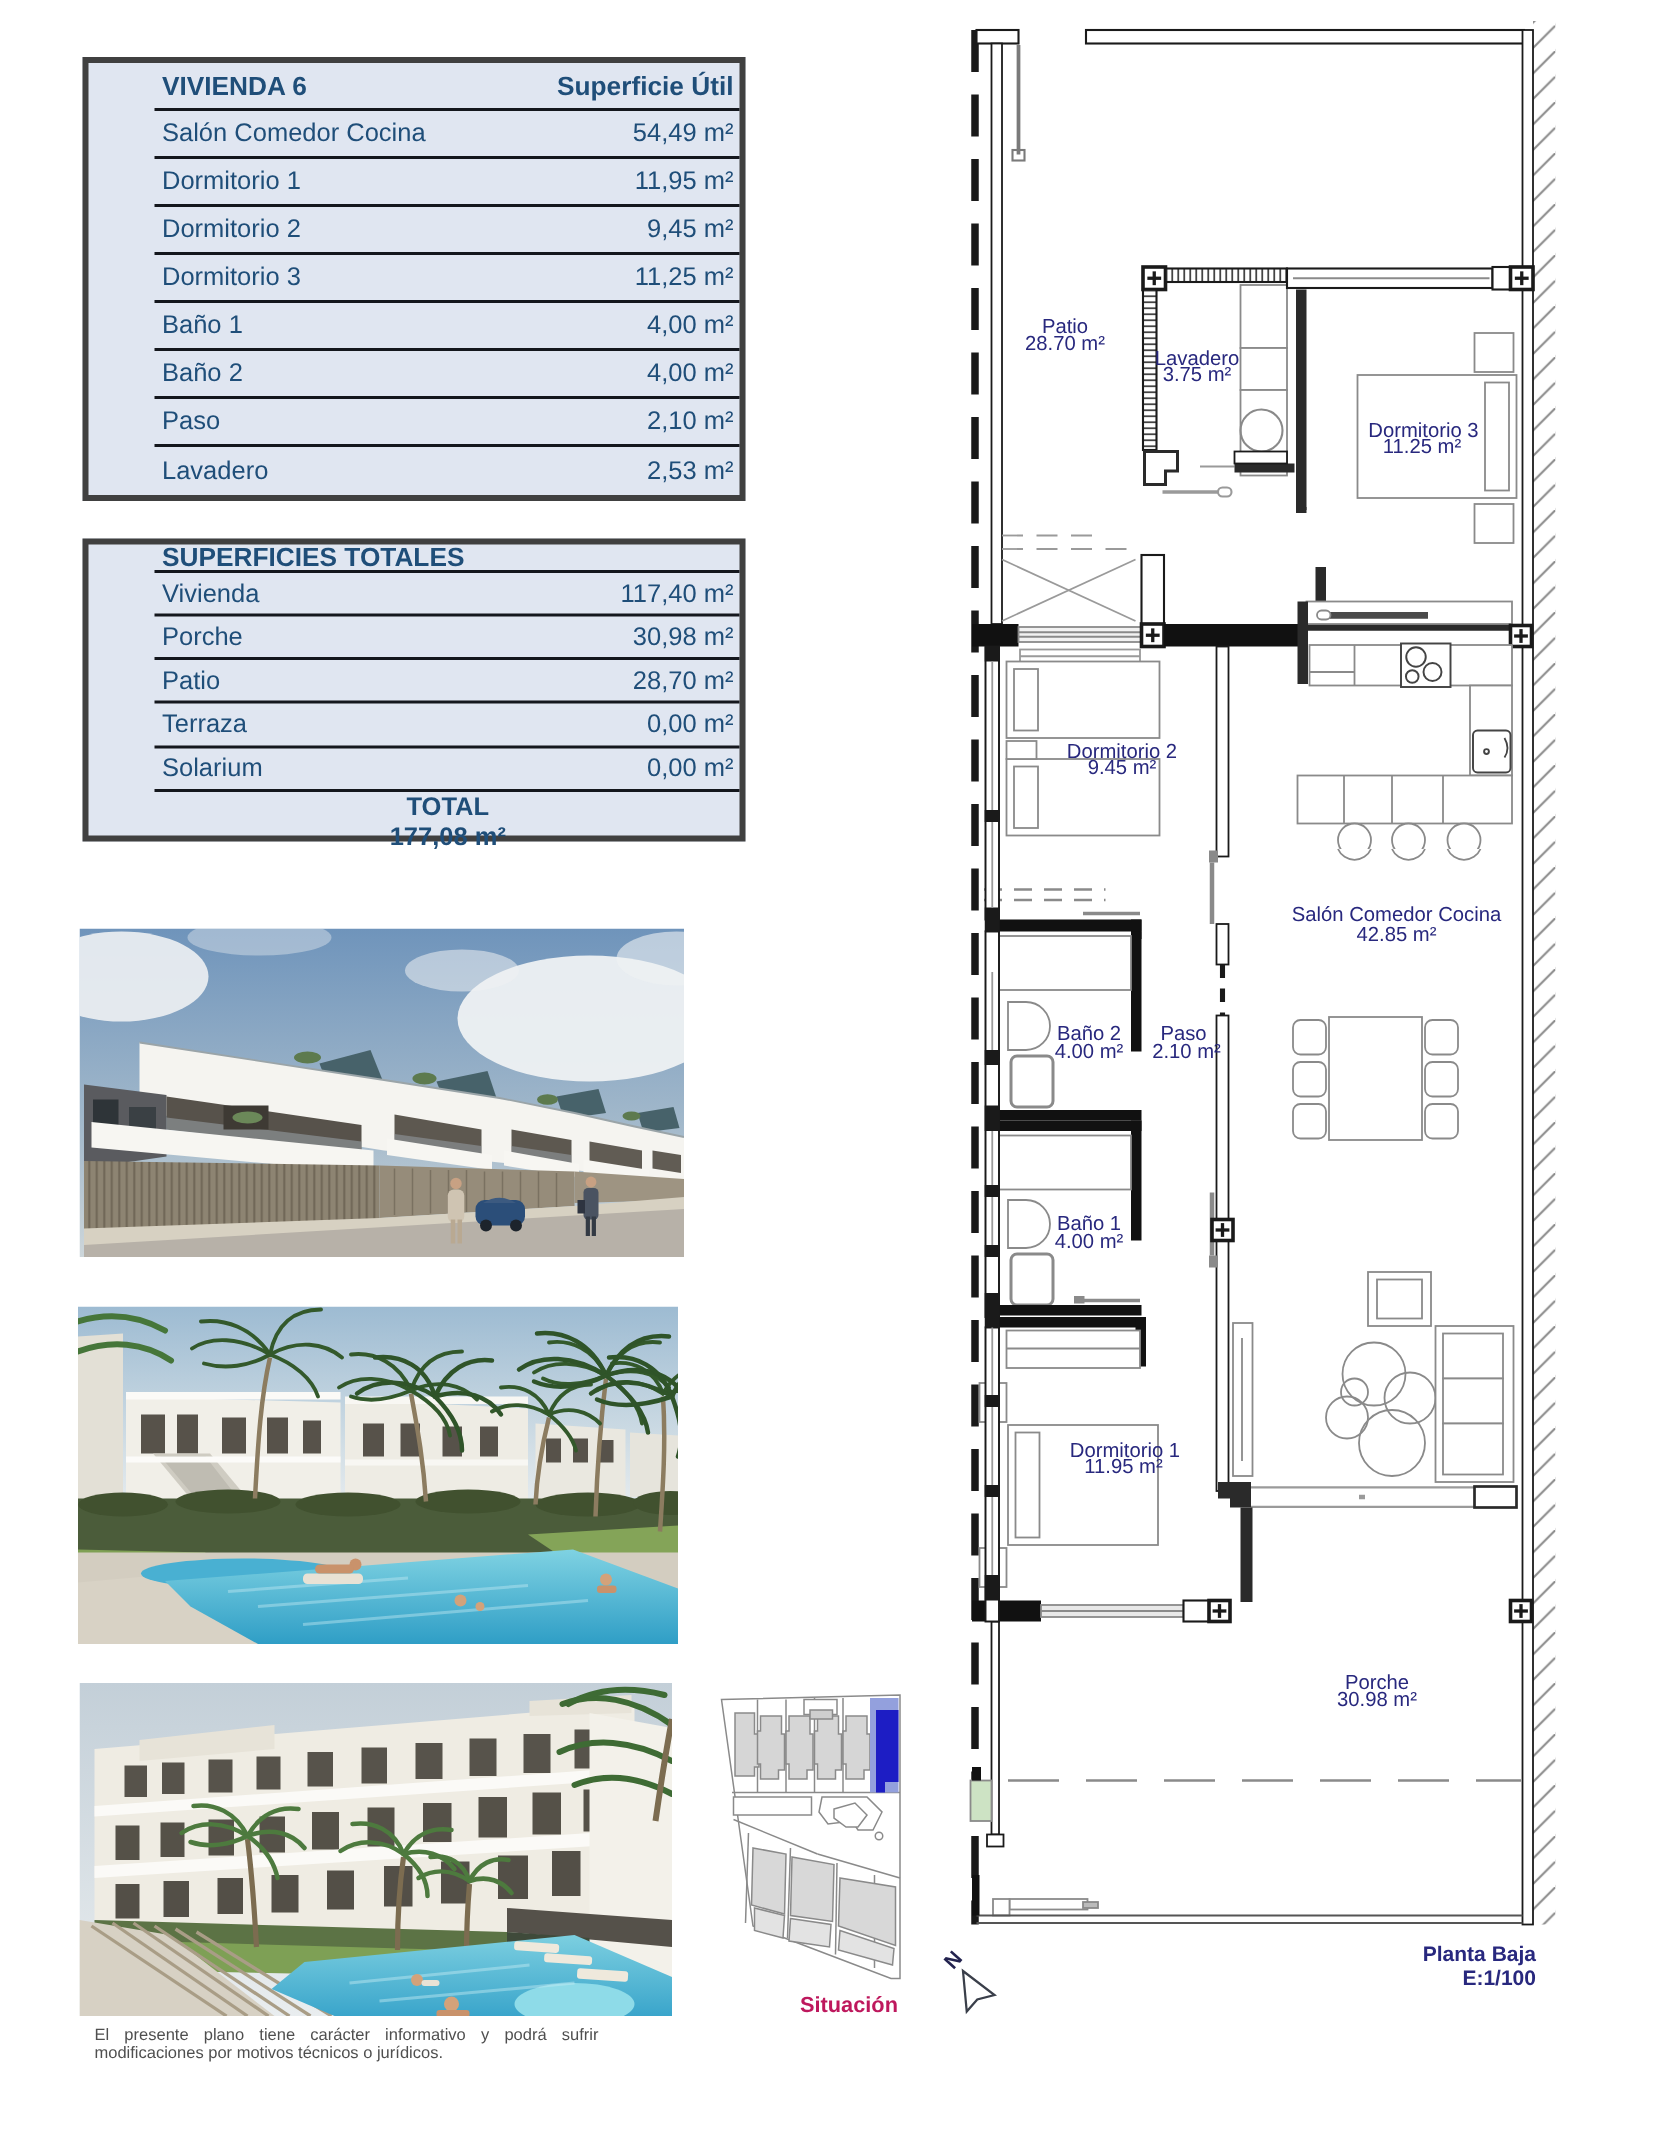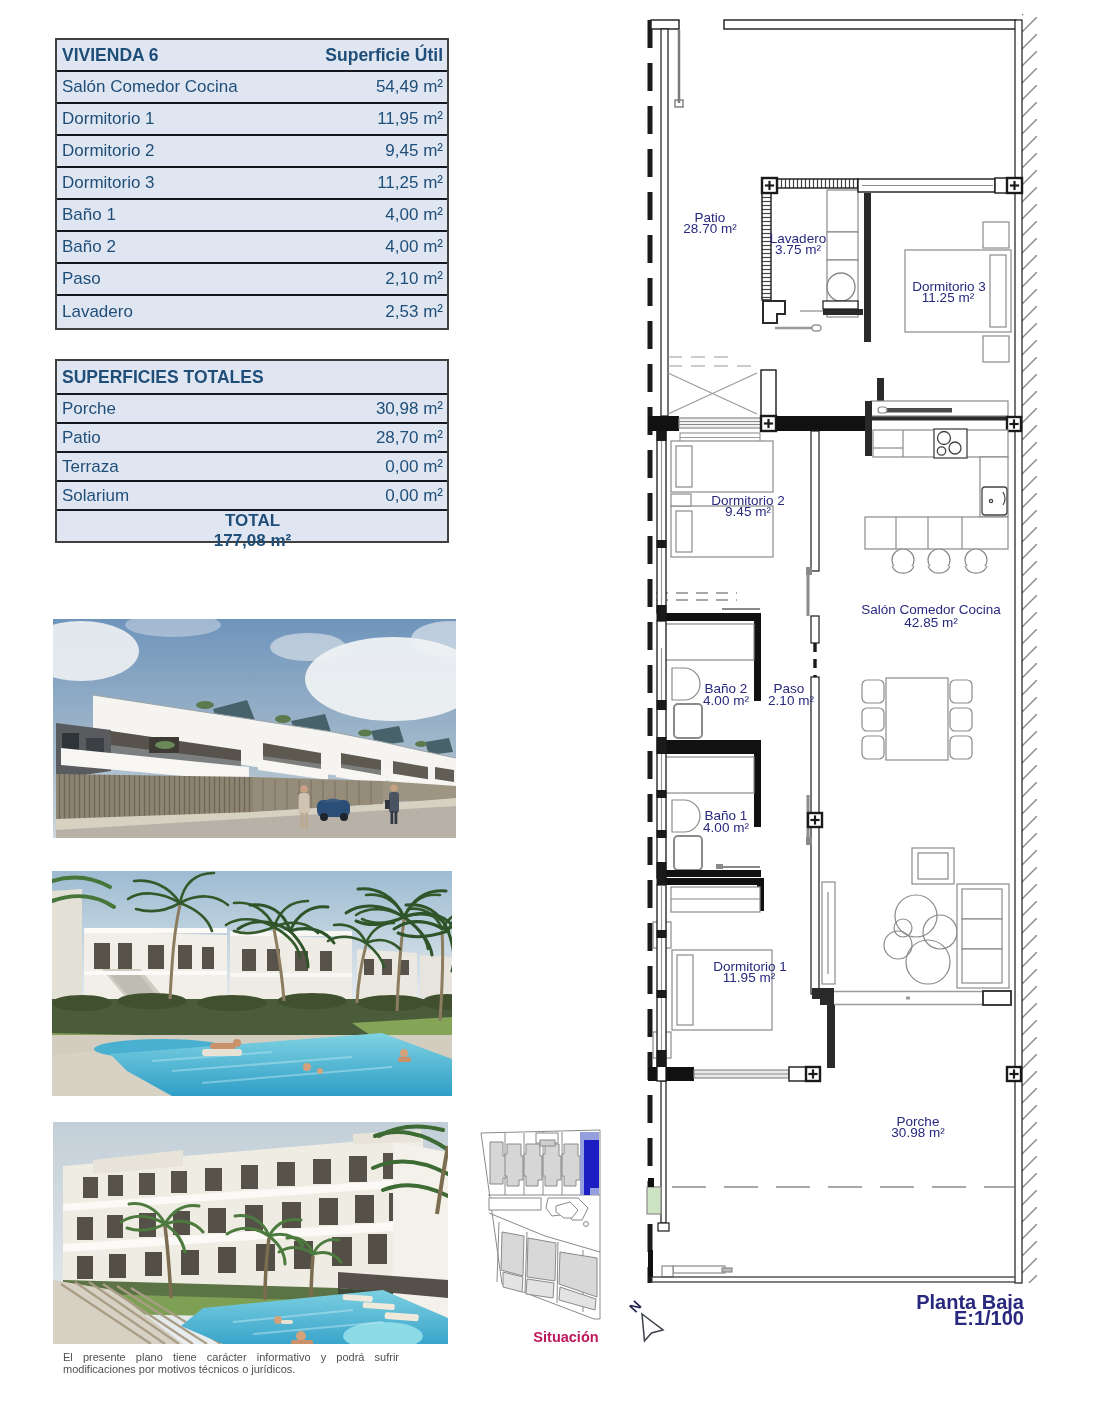--- a/index.html
+++ b/index.html
@@ -1,20 +1,20 @@
 <!DOCTYPE html>
 <html><head>
 <meta charset="utf-8">
 <style>
   html,body{margin:0;padding:0;}
   body{width:1110px;height:1425px;position:relative;background:#ffffff;
        font-family:"Liberation Sans", sans-serif;overflow:hidden;}
   .abs{position:absolute;}
   
-  .tbl{position:absolute;left:55px;width:390px;border:2px solid #404040;background:#e0e6f1;color:#1f4e79;}
+  .tbl{position:absolute;left:55px;width:390px;border:4px solid #404040;background:#e0e6f1;color:#1f4e79;padding-left:44px;}
   .trow{box-sizing:border-box;border-bottom:2px solid #14171d;display:flex;justify-content:space-between;align-items:center;padding:0 4px 0 5px;font-size:17px;}
   .trow:last-child{border-bottom:none;}
   .thead{font-weight:bold;font-size:17.5px;}
 </style>
 </head>
 <body>
 
 <div class="tbl" style="top:38px;">
   <div class="trow thead" style="height:32px;">
       <span>VIVIENDA 6</span>
@@ -48,23 +48,27 @@
       <span>Paso</span>
       <span>2,10 m²</span>
     </div>
   <div class="trow" style="height:32px;">
       <span>Lavadero</span>
       <span>2,53 m²</span>
     </div>
 </div>
 
 <div class="tbl" style="top:359px;">
-  <div class="trow thead" style="height:34px;">
+  <div class="trow thead" style="height:19px;">
       <span>SUPERFICIES TOTALES</span>
       <span></span>
+    </div>
+  <div class="trow" style="height:29.15px;">
+      <span>Vivienda</span>
+      <span>117,40 m²</span>
     </div>
   <div class="trow" style="height:29.15px;">
       <span>Porche</span>
       <span>30,98 m²</span>
     </div>
   <div class="trow" style="height:29.15px;">
       <span>Patio</span>
       <span>28,70 m²</span>
     </div>
   <div class="trow" style="height:29.15px;align-items:center;">
@@ -969,13 +973,13 @@
         </g>
 </g>
 
 <g>
   <text x="629" y="1311" font-size="14" font-weight="bold" fill="#23234f" font-family="Liberation Sans, sans-serif" transform="rotate(-48 635 1305)">N</text>
   <path d="M642 1314 L663 1330 L651.5 1333 L644.5 1341 Z" fill="#ffffff" stroke="#3a3f4a" stroke-width="1.5"></path>
 </g>
 </svg>
 </div>
 
-<div class="abs" style="left:824px;top:1294px;width:200px;text-align:right;color:#28287e;font-weight:bold;font-size:20px;line-height:16px;">Planta Baja<br>E:1/100</div>
+<div class="abs" style="left:824px;top:1294px;width:200px;text-align:right;color:#28287e;font-weight:bold;font-size:14px;line-height:16px;">Planta Baja<br>E:1/100</div>
 
 </body></html>

